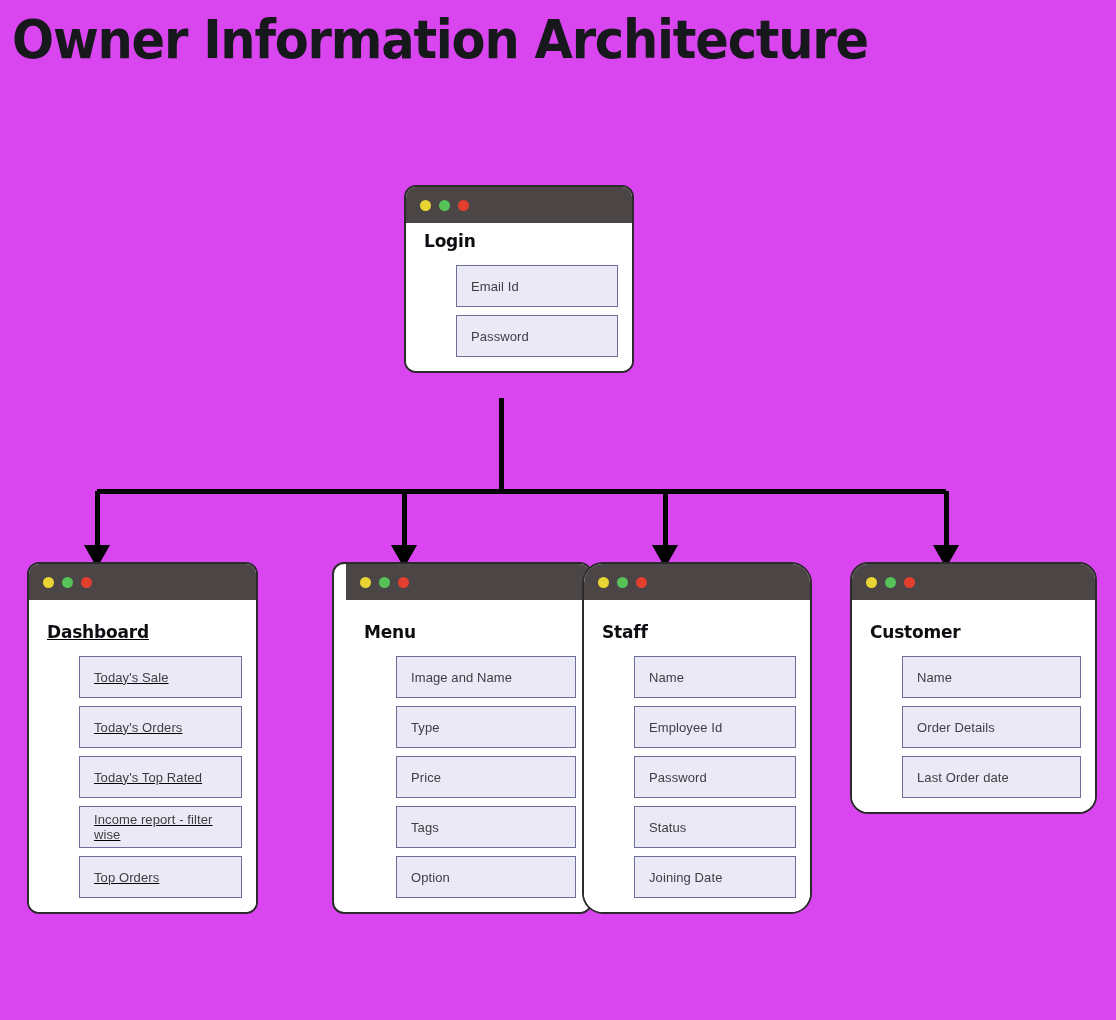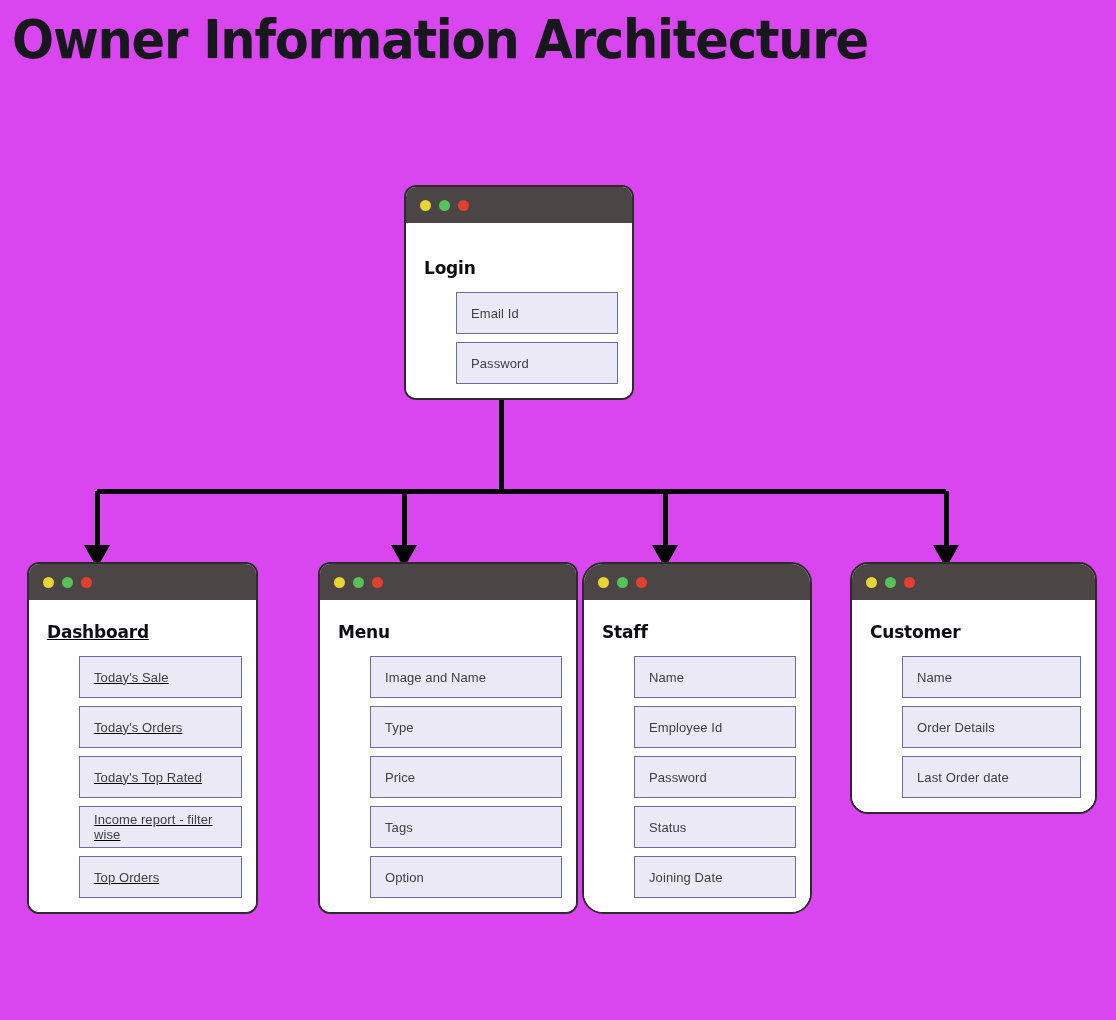--- a/index.html
+++ b/index.html
@@ -86,23 +86,23 @@
     font-size: 13px;
     color: #3d4043;
     margin-bottom: 8px;
     letter-spacing: 0.1px;
     margin-left: 36px;
   }
   .field:last-child { margin-bottom: 0; }
 
   
   #card-login      { left: 404px; top: 185px; width: 230px; }
-  #card-login .card-body { padding-top: 29px; }
+  #card-login .card-body { padding-top: 2px; }
   #card-dashboard  { left: 27px;  top: 562px; width: 231px; text-decoration: underline; }
-  #card-menu       { left: 318px; top: 562px; width: 260px; }
+  #card-menu       { left: 332px; top: 562px; width: 260px; padding-left: 12px; }
   #card-staff      { left: 582px; top: 562px; width: 230px; border-radius: 21px; }
   #card-customer   { left: 850px; top: 562px; width: 247px; border-radius: 18px; }
 
   
   #connectors {
     position: absolute;
     left: 0;
     top: 0;
     width: 1116px;
     height: 1020px;

